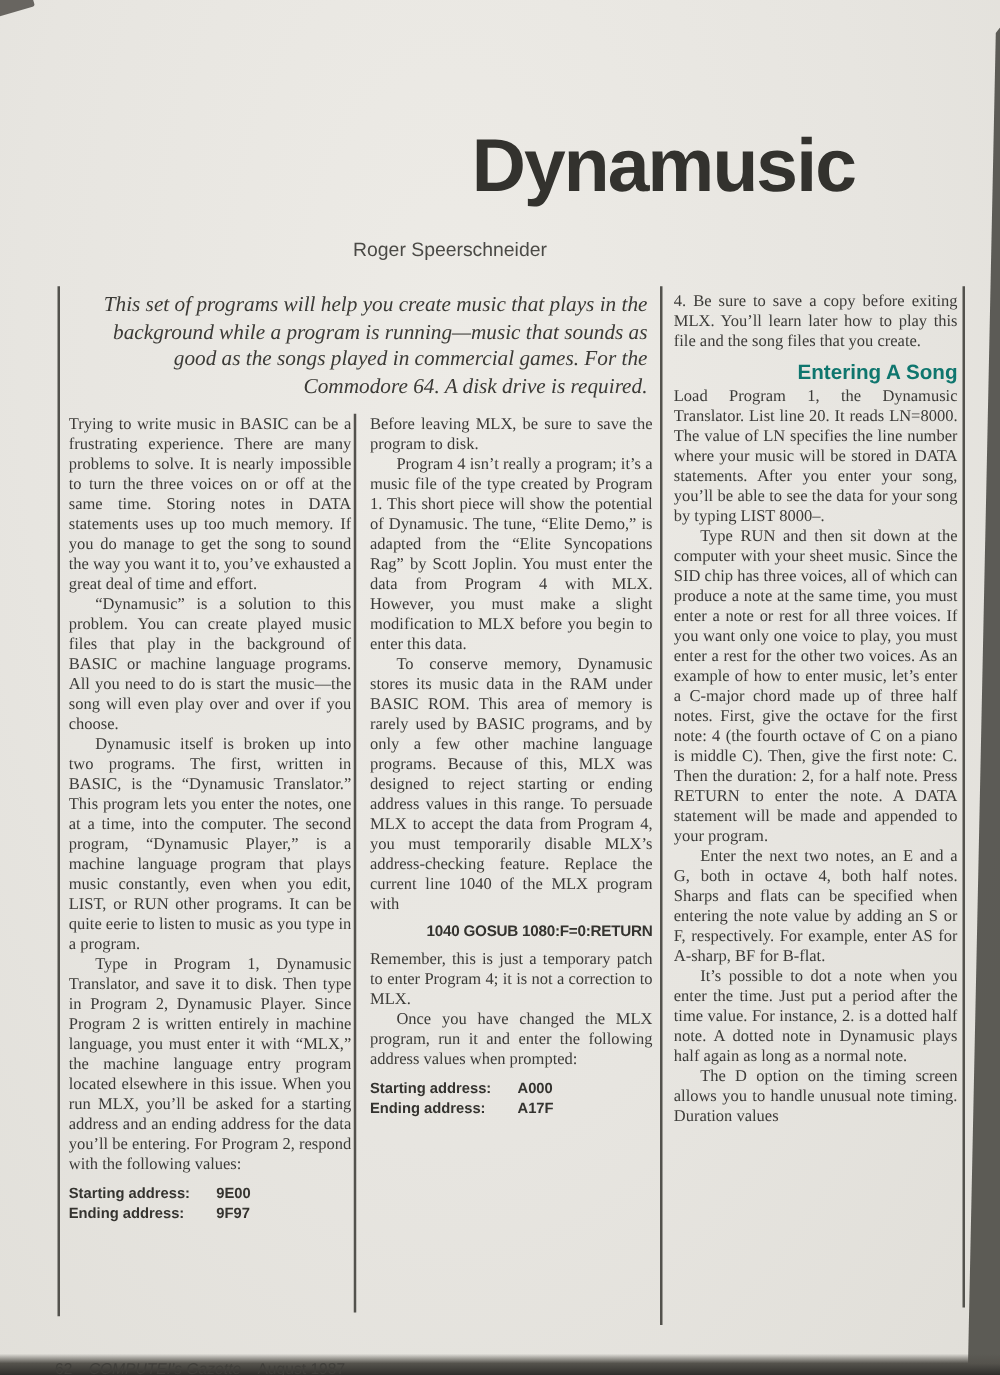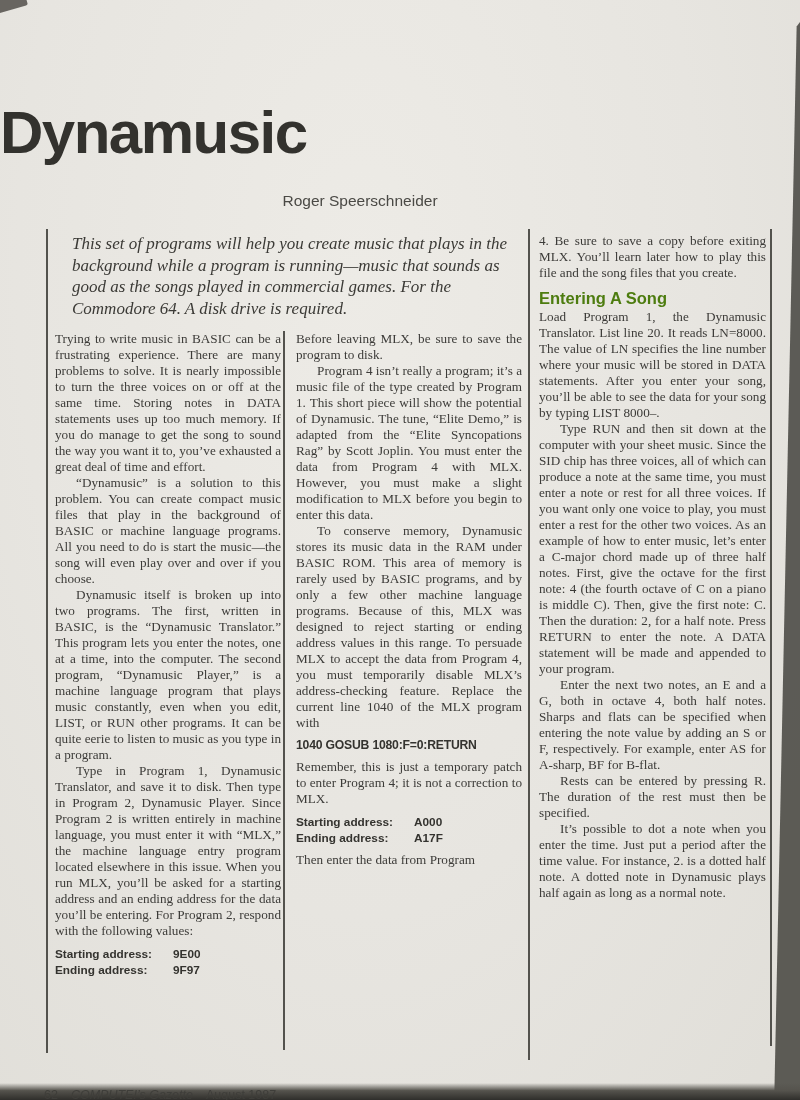--- a/index.html
+++ b/index.html
@@ -26,56 +26,56 @@
     background:#514f4a;transform:rotate(-16deg);opacity:.85;border-radius:2px;
   }
   
   .vrule{position:absolute;background:#53524d;width:2px;}
   .rule-left{left:46px;top:229px;height:824px;}
   .rule-c12{left:283px;top:331px;height:719px;width:1.5px;}
   .rule-c23{left:528px;top:229px;height:831px;width:1.5px;}
   .rule-right{left:770px;top:229px;height:817px;width:1.5px;}
   
   .title{
-    position:absolute;left:0;top:98px;width:684px;text-align:left;
+    position:absolute;left:0;top:98px;width:684px;text-align:right;
     font-family:"Liberation Sans", sans-serif;font-weight:bold;
     font-size:60px;letter-spacing:-1.5px;color:#33322e;
   }
   .byline{
     position:absolute;left:0;top:192px;width:720px;text-align:center;
     font-family:"Liberation Sans", sans-serif;font-size:15.5px;color:#4a4945;
   }
   
   .lead{
-    position:absolute;left:72px;top:233px;width:460px;
+    position:absolute;left:58px;top:233px;width:460px;
     font-style:italic;font-size:17px;line-height:21.5px;color:#3b3a36;
-    text-align:left;
+    text-align:right;
   }
   
   .col{
     position:absolute;font-size:13.2px;line-height:16px;text-align:justify;
     overflow:hidden;hyphens:auto;-webkit-hyphens:auto;
   }
   .col p{margin:0;}
   .col p.ind{text-indent:1.6em;}
   .col1{left:55px;top:331px;width:226px;height:727px;}
   .col2{left:296px;top:331px;width:226px;height:747px;}
   .col3{left:539px;top:233px;width:227px;height:845px;}
   .subhead{
     font-family:"Liberation Sans", sans-serif;font-weight:bold;
-    font-size:16.5px;color:#4d7c0f;margin:9px 0 3px 0;text-align:left;
+    font-size:16.5px;color:#0f766e;margin:9px 0 3px 0;text-align:right;
   }
   .addr{margin:7px 0 2px 0;}
   .addr-row{display:flex;font-family:"Liberation Sans", sans-serif;
     font-weight:bold;font-size:11.8px;line-height:16px;color:#34332f;}
   .addr-row .lbl{width:118px;}
   .codeline{
     font-family:"Liberation Sans", sans-serif;font-weight:bold;
     font-size:12.2px;letter-spacing:-0.2px;margin:6px 0 6px 0;color:#34332f;
-    text-align:left;
+    text-align:right;
   }
   
   .footer{
     position:absolute;left:44px;top:1088px;
     font-family:"Liberation Sans", sans-serif;font-size:12.5px;color:#3f3e3a;
     display:flex;align-items:baseline;gap:13px;
   }
   .footer .mag{font-style:italic;text-decoration:underline;}
 </style>
 </head>
@@ -92,62 +92,62 @@
   <div class="vrule rule-c23"></div>
   <div class="vrule rule-right"></div>
 
   <div class="title">Dynamusic</div>
   <div class="byline">Roger Speerschneider</div>
 
   <div class="lead">This set of programs will help you create music that plays in the background while a program is running—music that sounds as good as the songs played in commercial games. For the Commodore 64. A disk drive is required.</div>
 
   <div class="col col1">
     <p>Trying to write music in BASIC can be a frustrating experience. There are many problems to solve. It is nearly impossible to turn the three voices on or off at the same time. Storing notes in DATA statements uses up too much memory. If you do manage to get the song to sound the way you want it to, you’ve exhausted a great deal of time and effort.</p>
-    <p class="ind">“Dynamusic” is a solution to this problem. You can create compact music files that play in the background of BASIC or machine language programs. All you need to do is start the music—the song will even play over and over if you choose.</p>
+    <p class="ind">“Dynamusic” is a solution to this problem. You can create played music files that play in the background of BASIC or machine language programs. All you need to do is start the music—the song will even play over and over if you choose.</p>
     <p class="ind">Dynamusic itself is broken up into two programs. The first, written in BASIC, is the “Dynamusic Translator.” This program lets you enter the notes, one at a time, into the computer. The second program, “Dynamusic Player,” is a machine language program that plays music constantly, even when you edit, LIST, or RUN other programs. It can be quite eerie to listen to music as you type in a program.</p>
     <p class="ind">Type in Program 1, Dynamusic Translator, and save it to disk. Then type in Program 2, Dynamusic Player. Since Program 2 is written entirely in machine language, you must enter it with “MLX,” the machine language entry program located elsewhere in this issue. When you run MLX, you’ll be asked for a starting address and an ending address for the data you’ll be entering. For Program 2, respond with the following values:</p>
     <div class="addr">
       <div class="addr-row">
         <span class="lbl">Starting address:</span>
         <span class="val">9E00</span>
       </div>
       <div class="addr-row">
         <span class="lbl">Ending address:</span>
         <span class="val">9F97</span>
       </div>
     </div>
   </div>
 
   <div class="col col2">
     <p>Before leaving MLX, be sure to save the program to disk.</p>
     <p class="ind">Program 4 isn’t really a program; it’s a music file of the type created by Program 1. This short piece will show the potential of Dynamusic. The tune, “Elite Demo,” is adapted from the “Elite Syncopations Rag” by Scott Joplin. You must enter the data from Program 4 with MLX. However, you must make a slight modification to MLX before you begin to enter this data.</p>
     <p class="ind">To conserve memory, Dynamusic stores its music data in the RAM under BASIC ROM. This area of memory is rarely used by BASIC programs, and by only a few other machine language programs. Because of this, MLX was designed to reject starting or ending address values in this range. To persuade MLX to accept the data from Program 4, you must temporarily disable MLX’s address-checking feature. Replace the current line 1040 of the MLX program with</p>
     <div class="codeline">1040 GOSUB 1080:F=0:RETURN</div>
     <p>Remember, this is just a temporary patch to enter Program 4; it is not a correction to MLX.</p>
+    <p class="ind">Once you have changed the MLX program, run it and enter the following address values when prompted:</p>
     <div class="addr">
       <div class="addr-row">
         <span class="lbl">Starting address:</span>
         <span class="val">A000</span>
       </div>
       <div class="addr-row">
         <span class="lbl">Ending address:</span>
         <span class="val">A17F</span>
       </div>
     </div>
-    <p style="margin-top:6px">Then enter the data from Program</p>
   </div>
 
   <div class="col col3">
     <p>4. Be sure to save a copy before exiting MLX. You’ll learn later how to play this file and the song files that you create.</p>
     <div class="subhead">Entering A Song</div>
     <p>Load Program 1, the Dynamusic Translator. List line 20. It reads LN=8000. The value of LN specifies the line number where your music will be stored in DATA statements. After you enter your song, you’ll be able to see the data for your song by typing LIST 8000–.</p>
     <p class="ind">Type RUN and then sit down at the computer with your sheet music. Since the SID chip has three voices, all of which can produce a note at the same time, you must enter a note or rest for all three voices. If you want only one voice to play, you must enter a rest for the other two voices. As an example of how to enter music, let’s enter a C-major chord made up of three half notes. First, give the octave for the first note: 4 (the fourth octave of C on a piano is middle C). Then, give the first note: C. Then the duration: 2, for a half note. Press RETURN to enter the note. A DATA statement will be made and appended to your program.</p>
     <p class="ind">Enter the next two notes, an E and a G, both in octave 4, both half notes. Sharps and flats can be specified when entering the note value by adding an S or F, respectively. For example, enter AS for A-sharp, BF for B-flat.</p>
-    <p class="ind">Rests can be entered by pressing R. The duration of the rest must then be specified.</p>
     <p class="ind">It’s possible to dot a note when you enter the time. Just put a period after the time value. For instance, 2. is a dotted half note. A dotted note in Dynamusic plays half again as long as a normal note.</p>
+    <p class="ind">The D option on the timing screen allows you to handle unusual note timing. Duration values</p>
   </div>
 
   <div class="footer">
     <span>62</span>
     <span class="mag">COMPUTE!’s Gazette</span>
     <span>August 1987</span>
   </div>
 
 </div>
 

